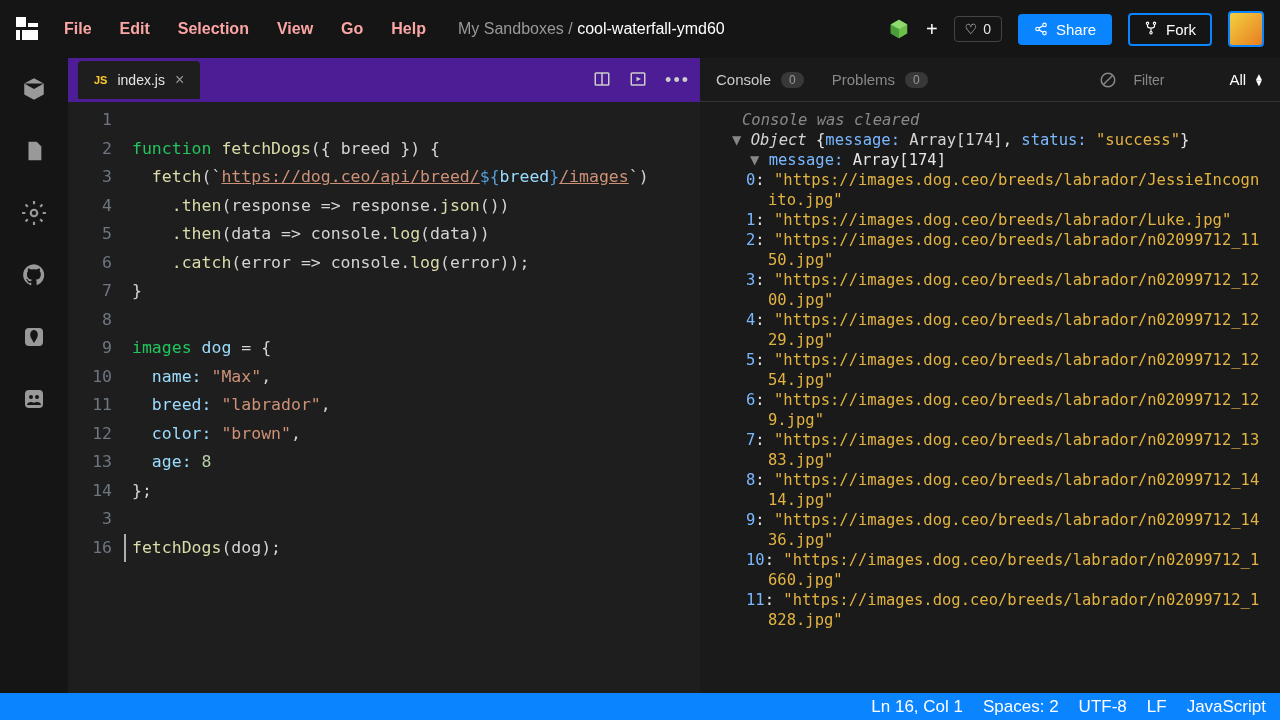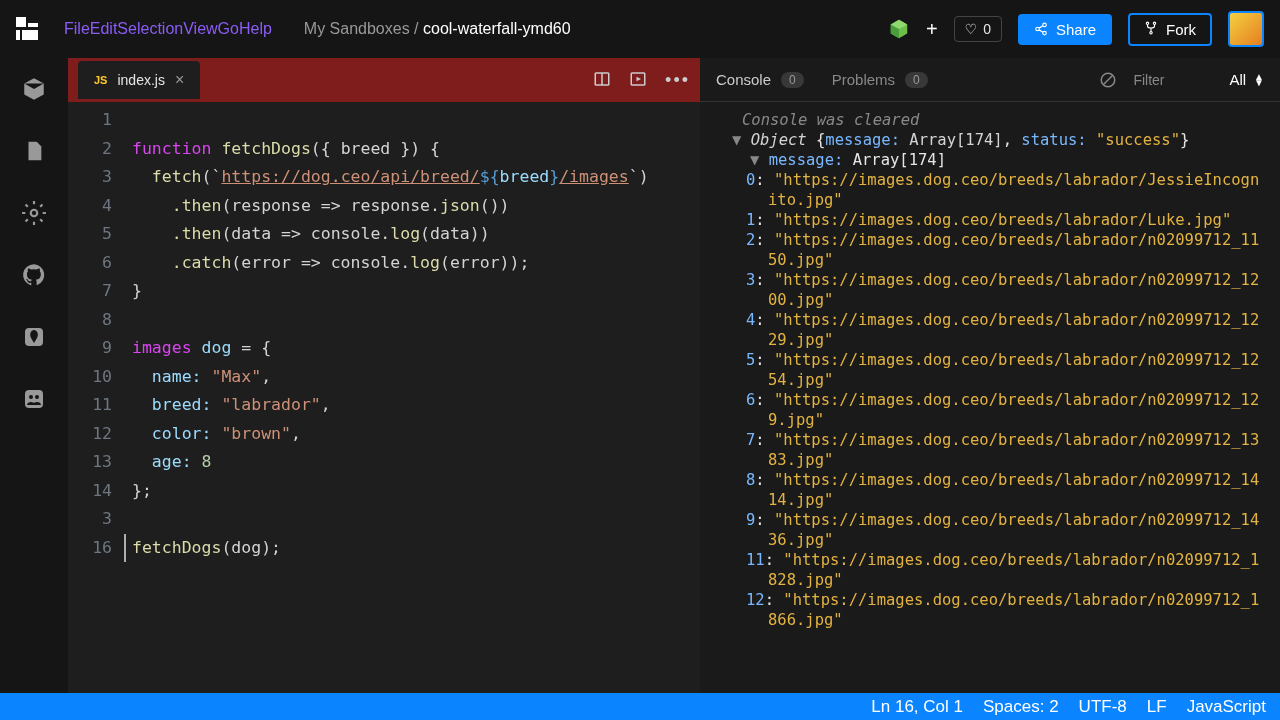--- a/index.html
+++ b/index.html
@@ -12,21 +12,21 @@
   font-size: 14px;
 }
 .titlebar {
   height: 58px;
   display: flex; align-items: center;
   padding: 0 16px;
   gap: 24px;
 }
 .logo { width: 24px; height: 24px; display: flex; flex-wrap: wrap; gap: 2px; }
 .logo span { background: #fff; display: block; }
-.menu { display: flex; font-size: 16px; color: #8b5cf6; }
+.menu { display: flex; gap: 28px; font-size: 16px; color: #fca5a5; font-weight: bold; }
 .menu span { cursor: default; }
 .breadcrumb { color: #999; font-size: 16px; margin-left: 8px; }
 .breadcrumb b { color: #fff; font-weight: 500; }
 .titlebar-right { margin-left: auto; display: flex; align-items: center; gap: 16px; }
 .cube-icon { color: #6cc644; font-size: 18px; }
 .plus { color: #fff; font-size: 20px; }
 .likes { display: flex; align-items: center; gap: 6px; border: 1px solid #444; border-radius: 4px; padding: 4px 10px; }
 .share-btn { background: #0a84ff; color: #fff; border-radius: 4px; padding: 7px 16px; display: flex; align-items: center; gap: 8px; font-size: 15px; }
 .fork-btn { border: 2px solid #0a84ff; border-radius: 4px; padding: 6px 14px; display: flex; gap: 8px; font-size: 15px; color: #fff; }
 .avatar { width: 36px; height: 36px; border: 2px solid #0a84ff; border-radius: 4px; background: linear-gradient(135deg,#f4d03f,#e67e22); }
@@ -35,31 +35,31 @@
 .sidebar {
   width: 68px;
   display: flex; flex-direction: column;
   align-items: center;
   gap: 36px;
   padding-top: 18px;
 }
 .sidebar-icon { width: 26px; height: 26px; display: flex; align-items: center; justify-content: center; color: #999; }
 
 .editor-pane { width: 632px; display: flex; flex-direction: column; background: #1e1e1e; }
-.tabs { height: 44px; display: flex; align-items: center; padding: 0 10px; background: #7f1d1d; }
+.tabs { height: 44px; display: flex; align-items: center; padding: 0 10px; background: #4c1d95; }
 .tab { background: #1e1e1e; padding: 10px 16px; display: flex; align-items: center; gap: 10px; border-radius: 4px 4px 0 0; }
 .tab-label { color: #e5e5e5; font-size: 14px; }
 .tab-close { color: #999; font-size: 16px; cursor: pointer; }
 .js-badge { color: #ffca28; font-weight: 700; font-size: 11px; }
 .tabs-right { margin-left: auto; display: flex; gap: 18px; color: #ccc; }
 
 .code-area { flex: 1; display: flex; font-family: Menlo, Monaco, Consolas, monospace; font-size: 16.5px; line-height: 28.5px; background: #1e1e1e; }
 .gutter { width: 56px; text-align: right; color: #6e7681; padding: 4px 12px 4px 0; user-select: none; }
 .code { flex: 1; padding: 4px 8px; white-space: pre; color: #d4d4d4; position: relative; }
-.kw { color: #d946ef; }
+.kw { color: #22c55e; }
 .fn { color: #dcdcaa; }
 .str { color: #ce9178; }
 .prop { color: #9cdcfe; }
 .num { color: #b5cea8; }
 .url { color: #ce9178; text-decoration: underline; }
 .interp { color: #569cd6; }
 .cursor-line { position: absolute; left: 0; top: 432px; width: 2px; height: 28px; background: #aeafad; }
 
 .console-pane { flex: 1; display: flex; flex-direction: column; background: #1a1a1a; }
 .console-tabs { height: 44px; display: flex; align-items: center; padding: 0 16px; gap: 28px; border-bottom: 1px solid #333; }
@@ -280,22 +280,22 @@
           <div class="idx-row"><span class="obj-idx">0</span>: <span class="obj-str">"https://images.dog.ceo/breeds/labrador/JessieIncognito.jpg"</span></div>
           <div class="idx-row"><span class="obj-idx">1</span>: <span class="obj-str">"https://images.dog.ceo/breeds/labrador/Luke.jpg"</span></div>
           <div class="idx-row"><span class="obj-idx">2</span>: <span class="obj-str">"https://images.dog.ceo/breeds/labrador/n02099712_1150.jpg"</span></div>
           <div class="idx-row"><span class="obj-idx">3</span>: <span class="obj-str">"https://images.dog.ceo/breeds/labrador/n02099712_1200.jpg"</span></div>
           <div class="idx-row"><span class="obj-idx">4</span>: <span class="obj-str">"https://images.dog.ceo/breeds/labrador/n02099712_1229.jpg"</span></div>
           <div class="idx-row"><span class="obj-idx">5</span>: <span class="obj-str">"https://images.dog.ceo/breeds/labrador/n02099712_1254.jpg"</span></div>
           <div class="idx-row"><span class="obj-idx">6</span>: <span class="obj-str">"https://images.dog.ceo/breeds/labrador/n02099712_129.jpg"</span></div>
           <div class="idx-row"><span class="obj-idx">7</span>: <span class="obj-str">"https://images.dog.ceo/breeds/labrador/n02099712_1383.jpg"</span></div>
           <div class="idx-row"><span class="obj-idx">8</span>: <span class="obj-str">"https://images.dog.ceo/breeds/labrador/n02099712_1414.jpg"</span></div>
           <div class="idx-row"><span class="obj-idx">9</span>: <span class="obj-str">"https://images.dog.ceo/breeds/labrador/n02099712_1436.jpg"</span></div>
+          <div class="idx-row"><span class="obj-idx">10</span>: <span class="obj-str">"https://images.dog.ceo/breeds/labrador/n02099712_1660.jpg"</span></div>
           <div class="idx-row"><span class="obj-idx">11</span>: <span class="obj-str">"https://images.dog.ceo/breeds/labrador/n02099712_1828.jpg"</span></div>
-          <div class="idx-row"><span class="obj-idx">12</span>: <span class="obj-str">"https://images.dog.ceo/breeds/labrador/n02099712_1866.jpg"</span></div>
         </div>
     </div>
   </div>
 </div>
 
 <div class="statusbar">
   <div class="statusbar-right">
     <span>Ln 16, Col 1</span>
     <span>Spaces: 2</span>
     <span>UTF-8</span>

